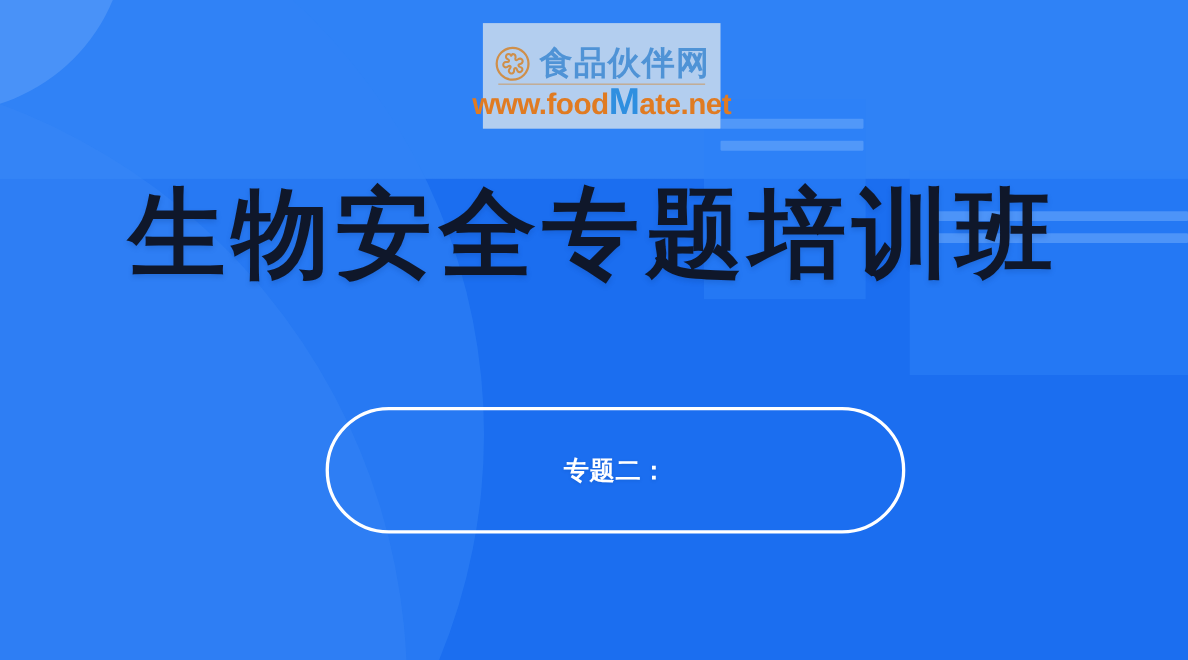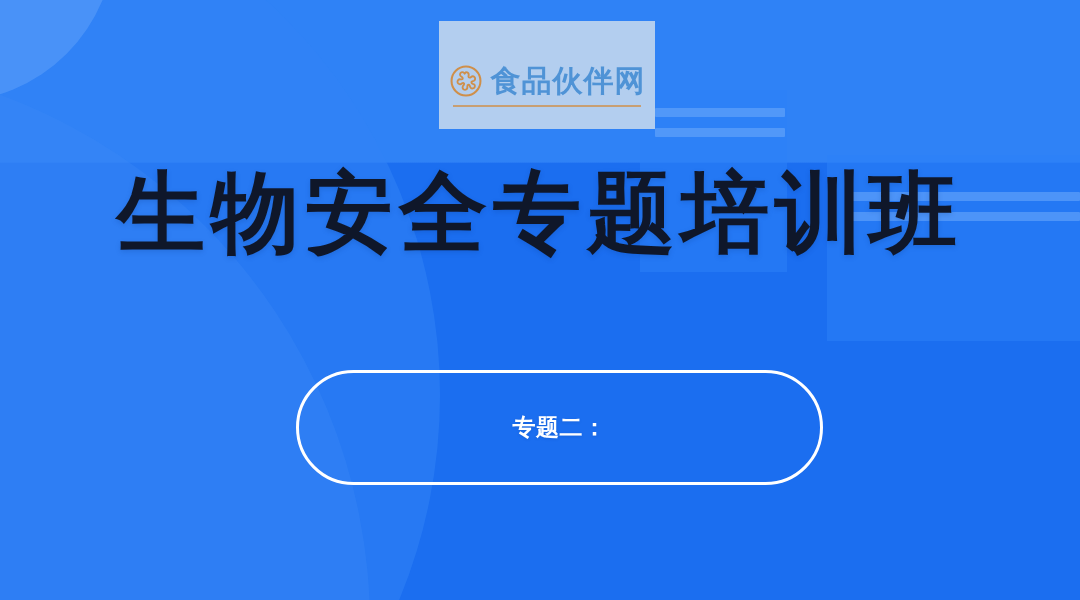--- a/index.html
+++ b/index.html
@@ -96,21 +96,21 @@
     height: 9px;
     border-radius: 1px;
   }
 
   
   .logo-badge {
     position: absolute;
     left: 439px;
     top: 21px;
     width: 216px;
-    height: 108px;
+    height: 96px;
     background: rgba(198, 216, 238, .88);
     box-sizing: border-box;
     padding: 20px 8px 5px 8px;
     display: flex;
     flex-direction: column;
     align-items: center;
     justify-content: center;
   }
   .logo-top {
     display: flex;
@@ -217,20 +217,21 @@
     <div class="logo-top">
       <span class="logo-mark">
         <svg viewBox="0 0 40 40" width="34" height="34" aria-hidden="true">
           <circle cx="20" cy="20" r="17" fill="none" stroke="#cf8f4a" stroke-width="2.4"></circle>
           <path d="M20 9.5c1.9 0 3.2 1.4 3.2 3.1 0 .9-.3 1.5-.3 2.2 0 .8.6 1.3 1.3 1.3.7 0 1.2-.4 1.8-.9 1.3-1.1 3.2-1 4.2.4 1 1.4.6 3.3-.9 4.1-.8.4-1.5.5-2.1.8-.7.3-1 .9-.8 1.6.2.7.8 1 1.5 1.2.8.2 1.6.4 2.1 1.2.9 1.4.4 3.3-1.1 4-1.5.7-3.2.1-3.9-1.3-.4-.8-.5-1.5-.9-2.1-.4-.6-1.1-.8-1.7-.5-.6.3-.8 1-.8 1.7 0 .9.1 1.7-.3 2.5-.7 1.5-2.5 2-3.9 1.2-1.4-.8-1.8-2.6-1-4 .4-.7 1-1.2 1.3-1.9.3-.7.1-1.4-.5-1.7-.6-.3-1.3-.1-1.9.3-.7.5-1.3 1-2.1 1.1-1.7.2-3.1-1.1-3.2-2.7-.1-1.6 1.1-3 2.8-3.1.8 0 1.5.2 2.2.1.7-.1 1.2-.6 1.2-1.3 0-.7-.5-1.2-1.1-1.6-.7-.4-1.4-.8-1.8-1.5-.8-1.4-.2-3.3 1.3-3.9 1.5-.6 3.2.1 3.8 1.6z" fill="none" stroke="#cf8f4a" stroke-width="2.2" stroke-linejoin="round"></path>
         </svg>
       </span>
       <span class="logo-cn">食品伙伴网</span>
     </div>
     <div class="logo-rule"></div>
+    <div class="logo-url"><span>www.food</span><span class="m">M</span><span>ate.net</span></div>
   </div>
 
   <div class="main-title">生物安全专题培训班</div>
 
   <div class="subtitle-pill">
     <div class="subtitle-line">专题二：</div>
   </div>
 
 </div>
 

